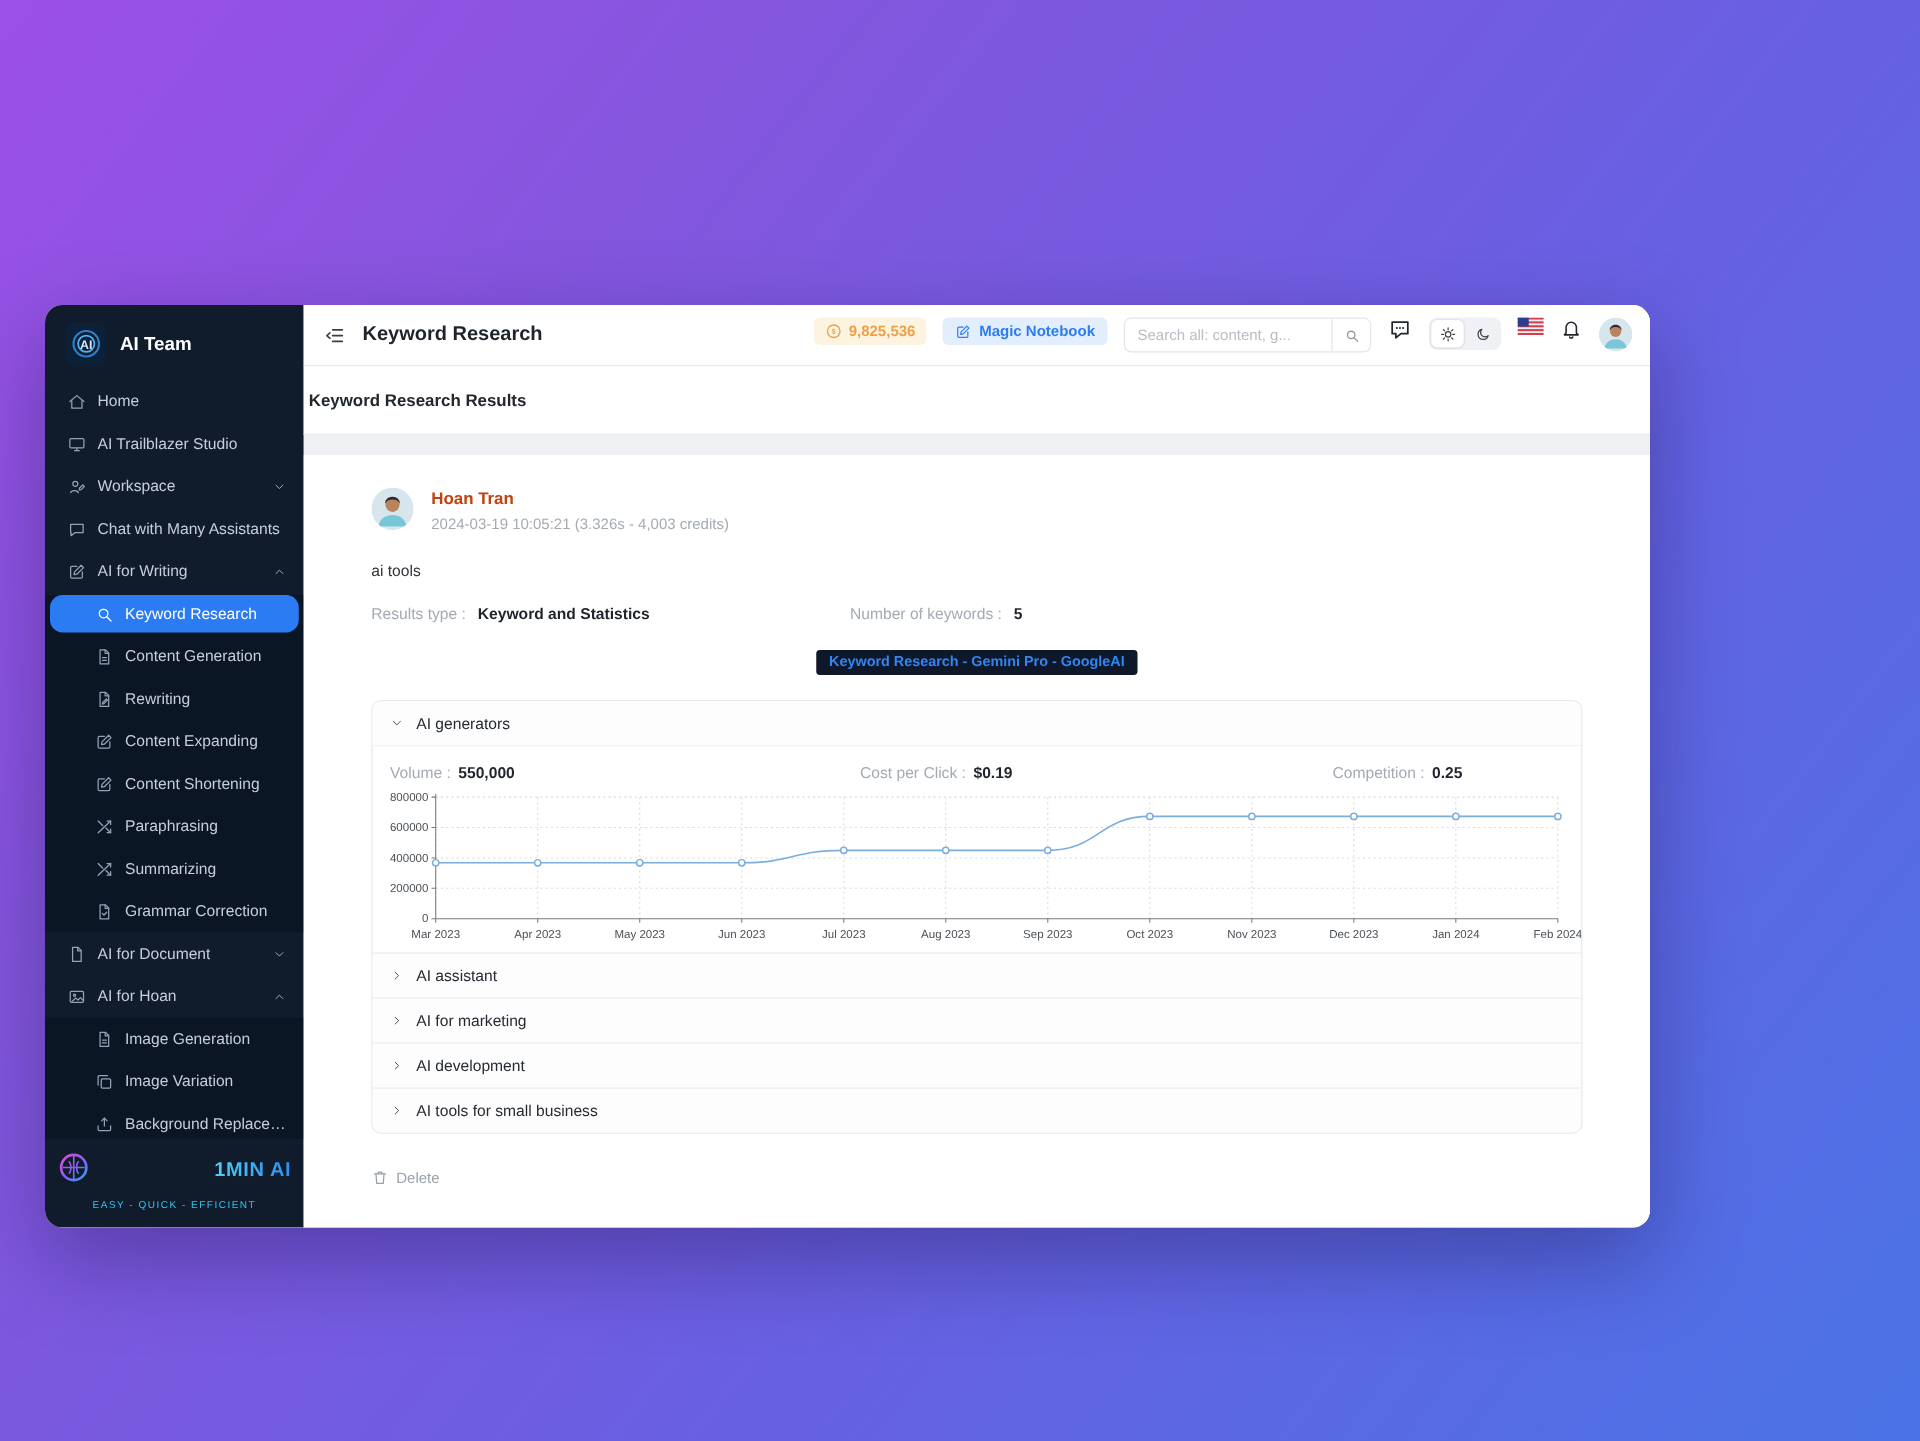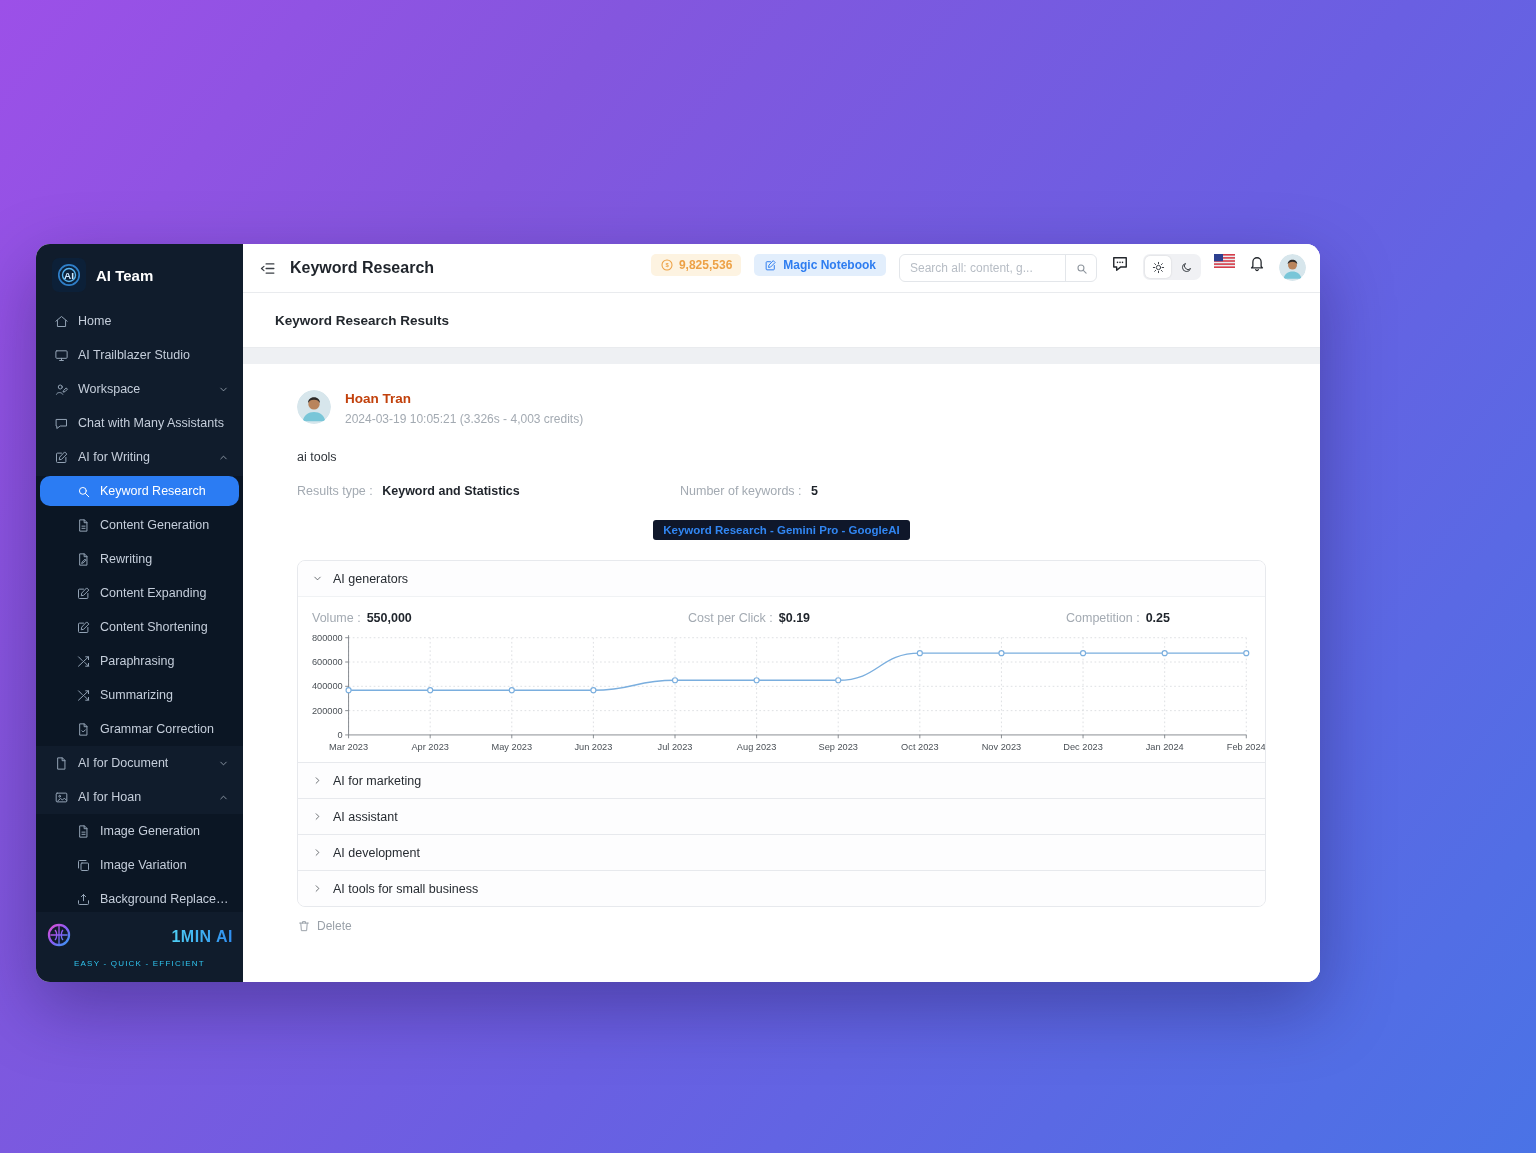--- a/index.html
+++ b/index.html
@@ -61,21 +61,21 @@
   .theme-btn{width:26px;height:22px;display:flex;align-items:center;justify-content:center;border-radius:5px;
     color:#3a3f45;cursor:pointer}
   .theme-btn.on{background:#fff;box-shadow:0 0 2px rgba(0,0,0,.15)}
   .theme-btn svg{width:13px;height:13px}
   .flag{width:21px;height:14px;display:flex;cursor:pointer}
   .flag svg{width:21px;height:14px}
   .avatar{width:27px;height:27px;border-radius:50%;overflow:hidden;display:flex;cursor:pointer;flex-shrink:0}
   .avatar svg{width:100%;height:100%}
 
   .results-strip{flex-shrink:0;background:#fff;border-bottom:1px solid #e9ebee;height:54px;display:flex;
-    align-items:center;padding:0 32px;font-size:13.5px;font-weight:600;color:#23282e;}
+    align-items:center;padding:0 4px;font-size:13.5px;font-weight:600;color:#23282e;}
   .card{background:#fff;flex:1;margin-top:16px;padding:26px 54px 12px;overflow:hidden;}
 
   .user-row{display:flex;gap:14px;align-items:flex-start}
   .user-avatar{width:34px;height:34px;border-radius:50%;overflow:hidden;display:flex;flex-shrink:0}
   .user-avatar svg{width:100%;height:100%}
   .user-name{font-size:13.5px;font-weight:bold;color:#c2410c;margin-top:1px}
   .user-meta{font-size:12px;color:#a3aab2;margin-top:6px}
   .query{margin-top:24px;font-size:12.5px;color:#30353b}
   .research-row{margin-top:20px;display:flex;font-size:12.5px;align-items:baseline}
   .rcol1{width:383px}
@@ -89,21 +89,21 @@
   .panel-header{display:flex;align-items:center;gap:10px;height:35px;padding:0 14px;font-size:12.5px;
     color:#262b31;background:#fdfdfe;cursor:pointer}
   .chev-sm{display:flex;color:#3a3f45}
   .chev-sm svg{width:11px;height:11px}
   .panel-body{border-top:1px solid #f0f2f4;padding:14px 12px 4px;}
   .stats-row{display:flex;font-size:12.5px;padding:0 2px}
   .scol1{width:376px}
   .scol2{width:378px}
   .chart-wrap{margin-top:6px}
 
-  .delete-row{display:inline-flex;align-items:flex-start;gap:6px;margin-top:12px;color:#9aa1a9;font-size:12px;cursor:pointer}
+  .delete-row{display:inline-flex;align-items:flex-start;gap:6px;margin-top:28px;color:#9aa1a9;font-size:12px;cursor:pointer}
   .delete-row svg{width:14px;height:14px}
 </style>
 </head>
 <body>
 
 <div class="canvas">
   <div class="window">
 
     <aside class="sidebar">
       <div class="brand">
@@ -546,31 +546,31 @@
                 </div>
               </div>
             </div>
             <div class="panel">
               <div class="panel-header">
                 <span class="chev-sm">
                   <svg viewBox="0 0 24 24" fill="none" stroke="currentColor" stroke-width="1.6" stroke-linecap="round" stroke-linejoin="round">
                     <path d="m9 6 6 6-6 6"></path>
                   </svg>
                 </span>
-                <span>AI for marketing</span>
+                <span>AI assistant</span>
               </div>
             </div>
             <div class="panel">
               <div class="panel-header">
                 <span class="chev-sm">
                   <svg viewBox="0 0 24 24" fill="none" stroke="currentColor" stroke-width="1.6" stroke-linecap="round" stroke-linejoin="round">
                     <path d="m9 6 6 6-6 6"></path>
                   </svg>
                 </span>
-                <span>AI assistant</span>
+                <span>AI for marketing</span>
               </div>
             </div>
             <div class="panel">
               <div class="panel-header">
                 <span class="chev-sm">
                   <svg viewBox="0 0 24 24" fill="none" stroke="currentColor" stroke-width="1.6" stroke-linecap="round" stroke-linejoin="round">
                     <path d="m9 6 6 6-6 6"></path>
                   </svg>
                 </span>
                 <span>AI development</span>

